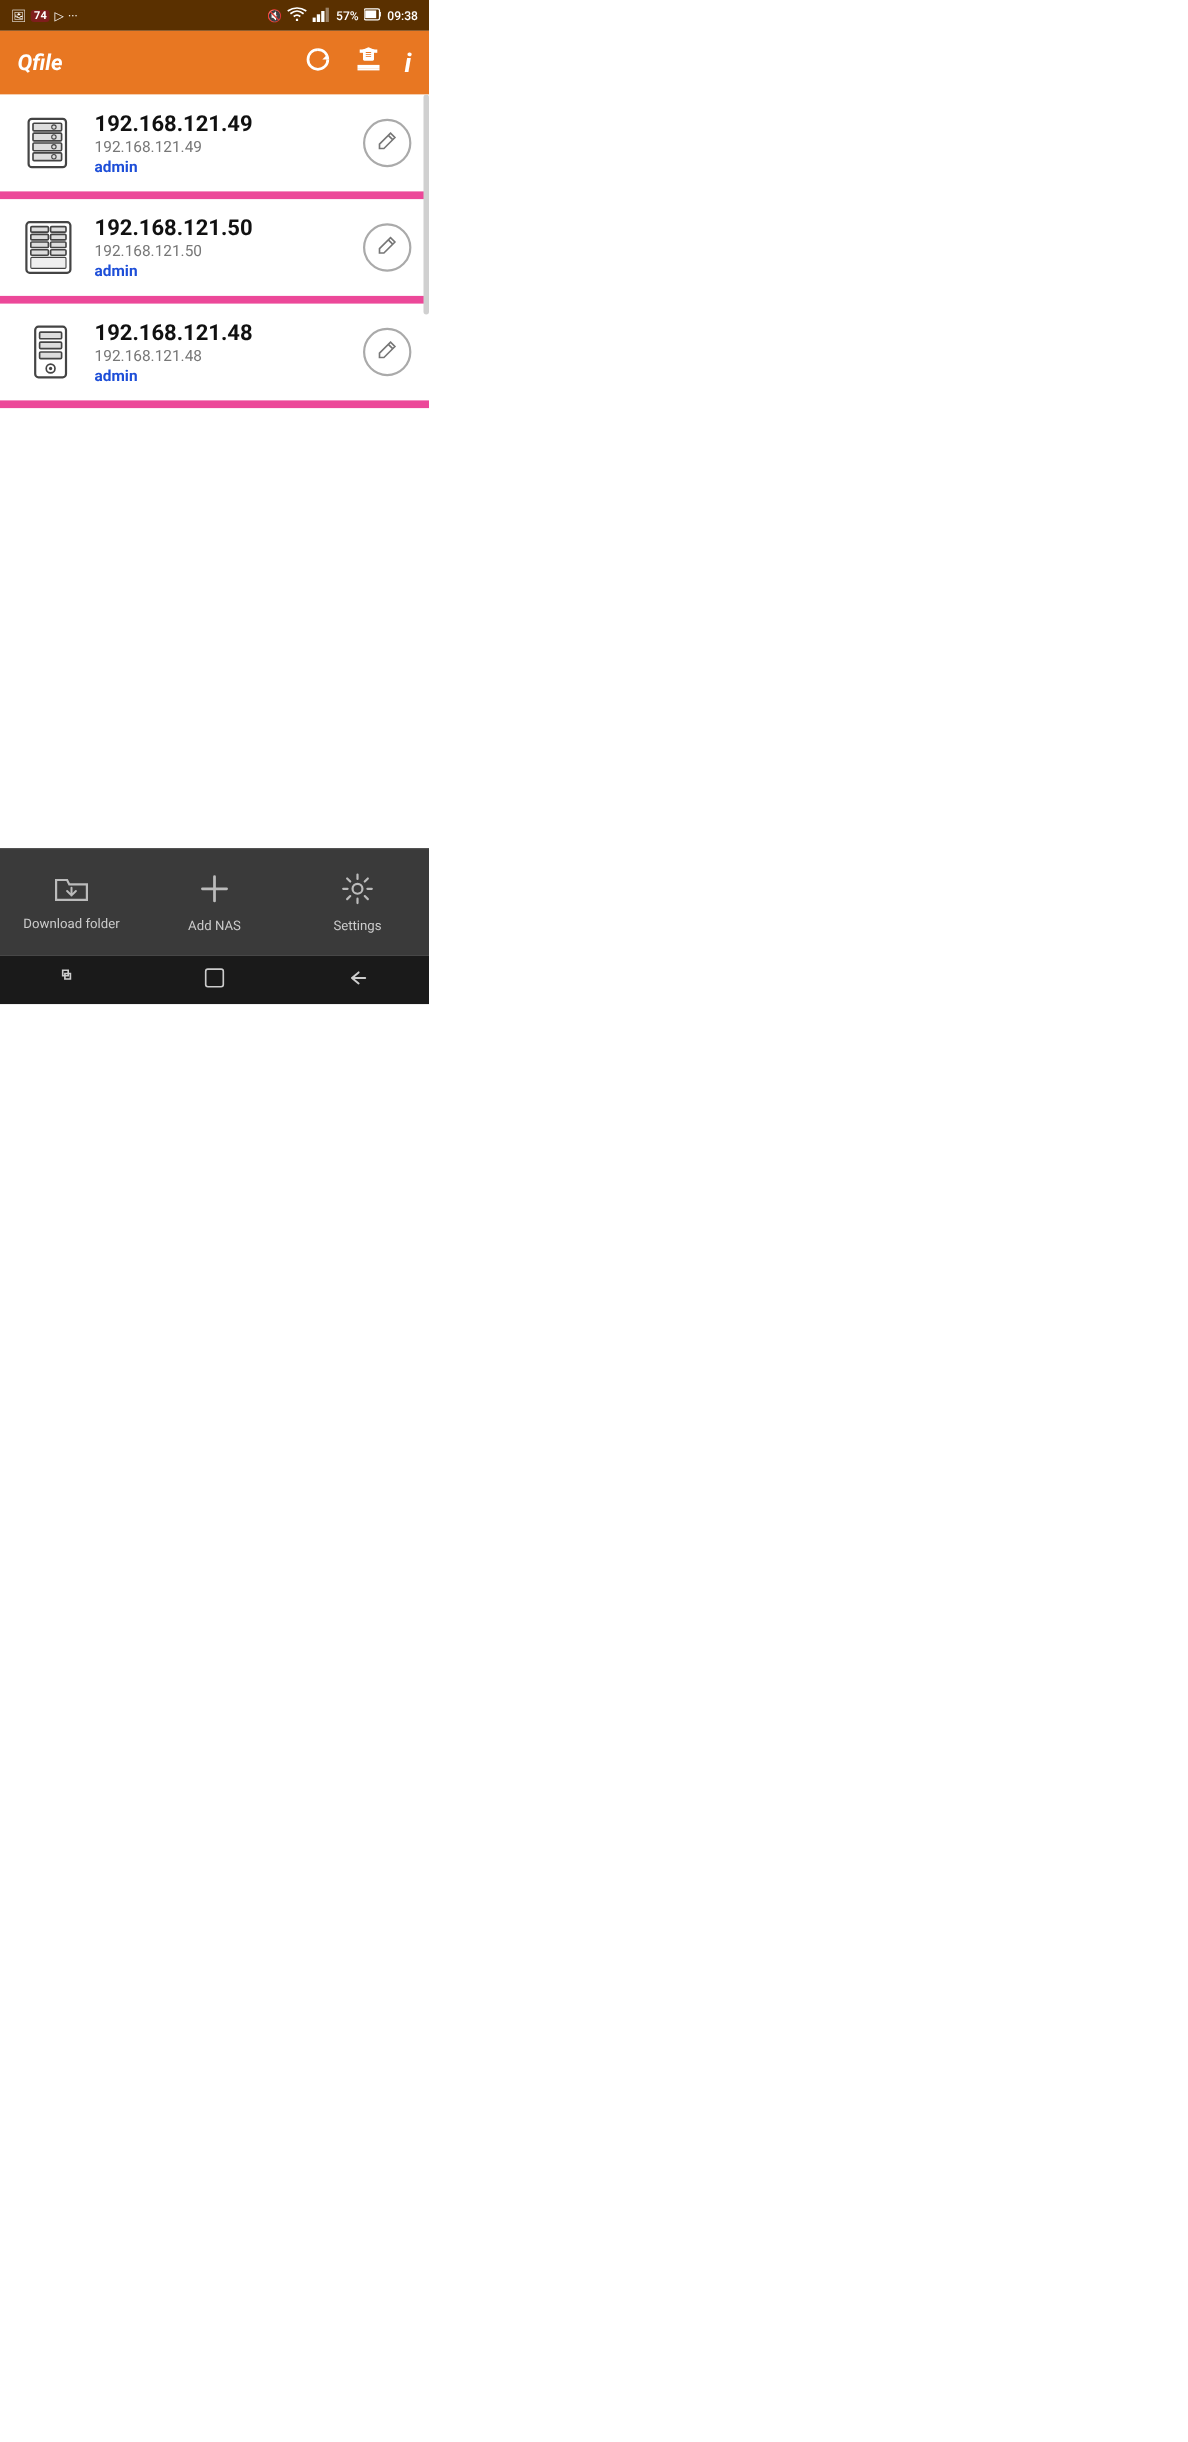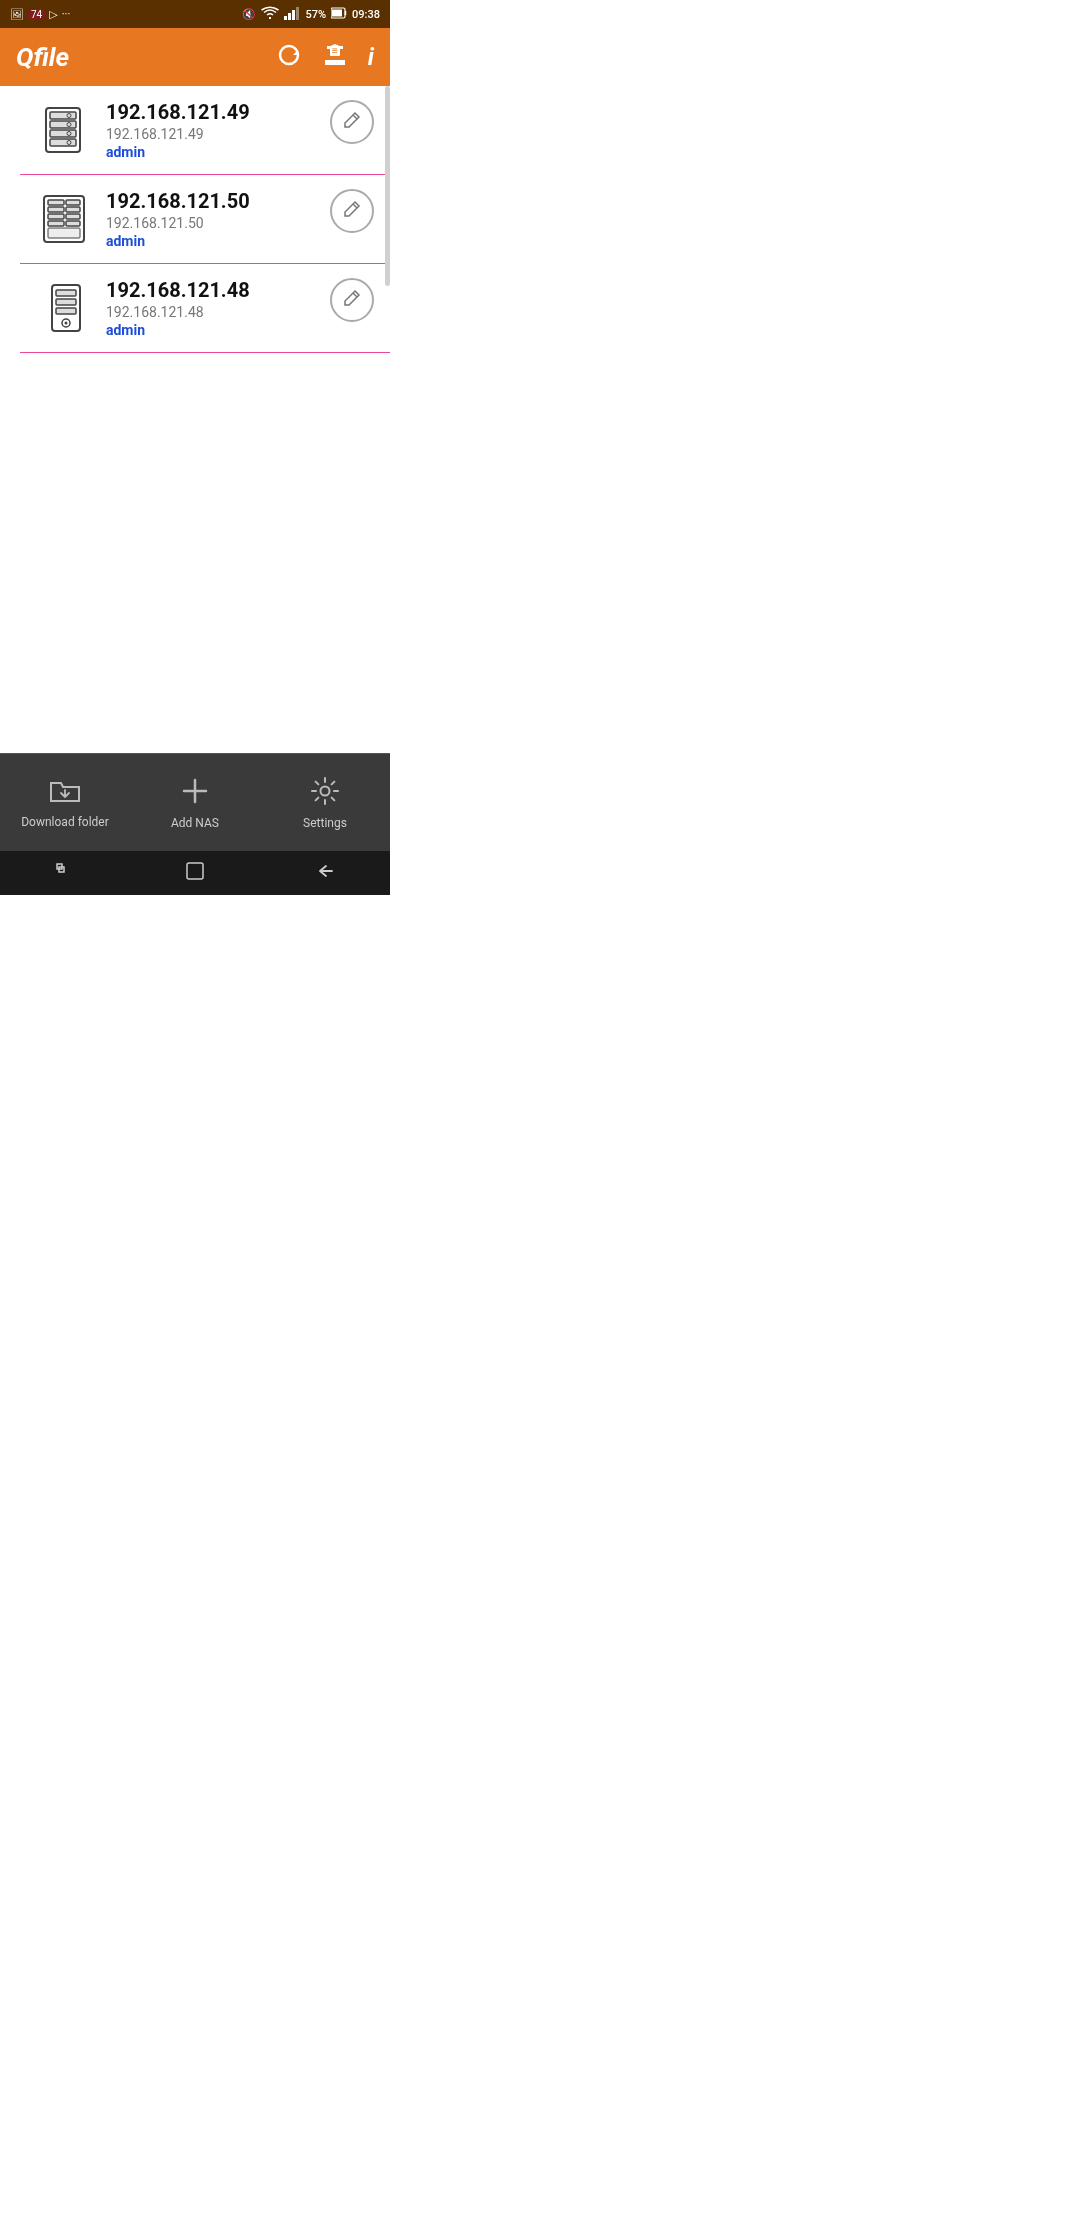--- a/index.html
+++ b/index.html
@@ -42,46 +42,46 @@
     .app-bar {
       background: #E87722;
       height: 58px;
       display: flex;
       align-items: center;
       padding: 0 16px;
       justify-content: space-between;
     }
     .app-title {
       color: #fff;
-      font-size: 26px;
+      font-size: 20px;
       font-weight: bold;
       font-style: italic;
     }
     .app-bar-actions {
       display: flex;
       align-items: center;
       gap: 20px;
     }
     .app-bar-icon {
       color: #fff;
       font-size: 22px;
       cursor: pointer;
     }
 
     
     .nas-list {
       background: #fff;
     }
     .nas-item {
       display: flex;
+      align-items: center;
       padding: 14px 16px;
-      border-bottom: 1px solid #ec4899;
+      border-bottom: 7px solid #ec4899;
       cursor: pointer;
       position: relative;
-      margin-left: 20px;
     }
     .nas-icon-wrap {
       width: 60px;
       display: flex;
       align-items: center;
       justify-content: center;
       flex-shrink: 0;
     }
     .nas-info {
       flex: 1;
@@ -166,21 +166,21 @@
       font-size: 20px;
       cursor: pointer;
     }
   </style>
 </head>
 <body>
 
 <div class="status-bar">
   <div class="status-left">
     <span>🖼</span>
-    <span style="background:#7f1d1d;border-radius:3px;padding:0 3px;font-size:10px;">74</span>
+    <span style="background:#7f1d1d;border-radius:3px;padding:0 3px;font-size:10px;font-weight:bold;">74</span>
     <span>▷</span>
     <span>···</span>
   </div>
   <div class="status-right">
     <span>🔇</span>
     <span>
       <svg width="18" height="14" viewBox="0 0 18 14" fill="white">
         <path d="M9 11 L9 13" stroke="white" stroke-width="2"></path>
         <path d="M6 9 Q9 6.5 12 9" stroke="white" stroke-width="1.5" fill="none"></path>
         <path d="M3 6.5 Q9 1.5 15 6.5" stroke="white" stroke-width="1.5" fill="none"></path>

